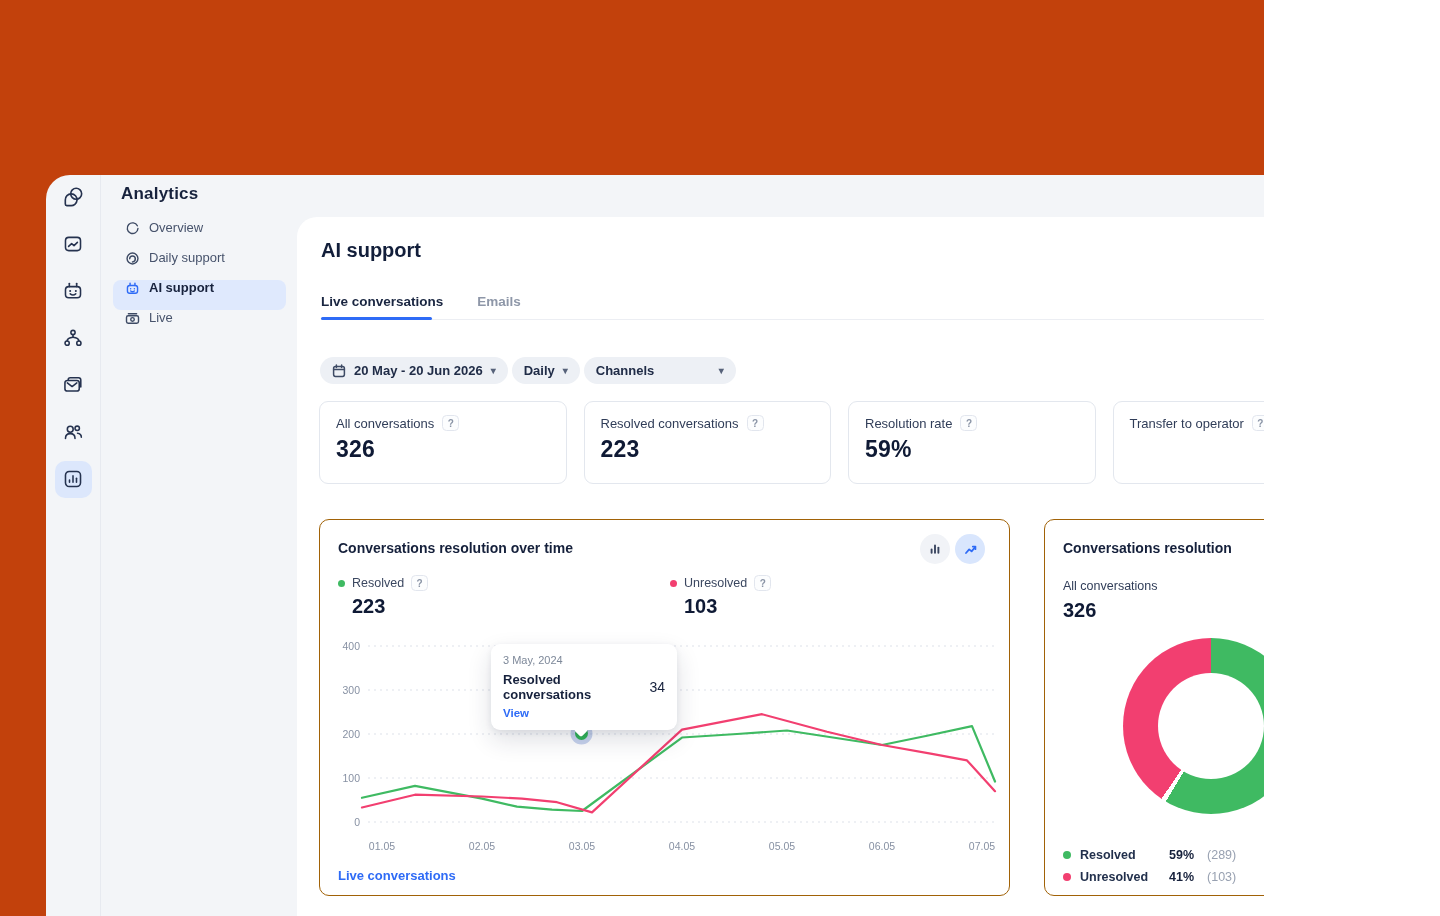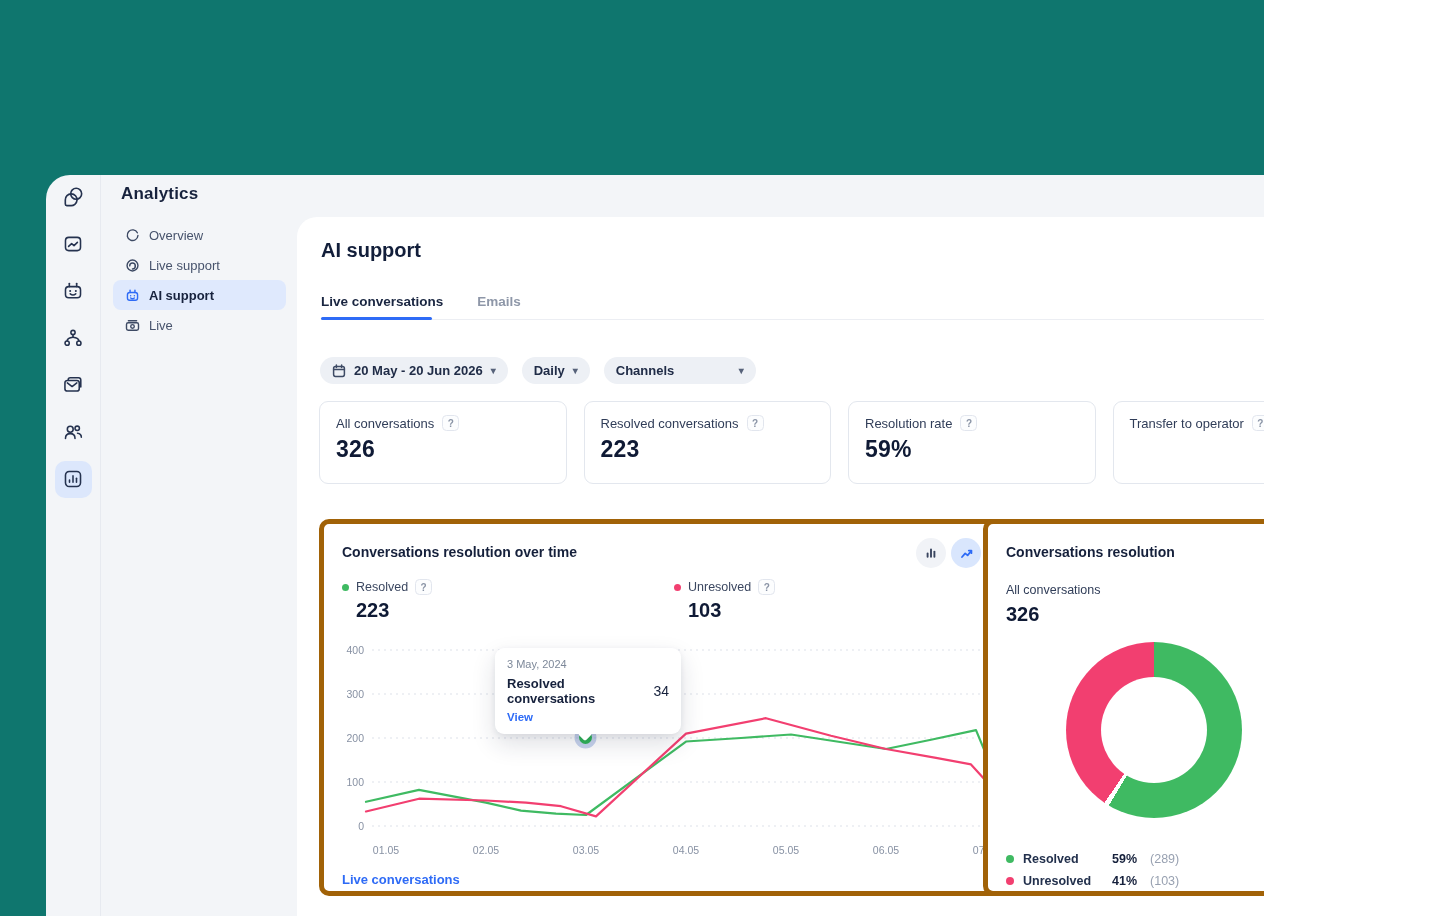--- a/index.html
+++ b/index.html
@@ -1,64 +1,64 @@
 <!DOCTYPE html>
 <html><head>
 <meta charset="utf-8">
 <style>
   *{box-sizing:border-box;margin:0;padding:0}
   html,body{width:1440px;height:916px}
   body{font-family:"Liberation Sans",sans-serif;-webkit-font-smoothing:antialiased}
-  .stage{position:relative;width:1264px;height:916px;background:#0f766e;overflow:hidden}
+  .stage{position:relative;width:1264px;height:916px;background:#c2410c;overflow:hidden}
   .window{position:absolute;left:46px;top:175px;width:1348px;height:741px;background:#f3f5f8;border-radius:24px 24px 0 0;overflow:hidden}
 
   
   .rail{position:absolute;left:0;top:0;width:55px;height:100%;border-right:1px solid #e7eaf0}
   .rail .ric{position:absolute;left:50%;transform:translate(-50%,-50%);display:flex;align-items:center;justify-content:center;cursor:pointer}
   .rail-active-bg{position:absolute;left:9px;top:286px;width:37px;height:37px;background:#dce7fc;border-radius:10px}
   svg.ic{display:block}
   .stroke{fill:none;stroke:#25324f;stroke-width:1.7;stroke-linecap:round;stroke-linejoin:round}
   .fillnavy{fill:#25324f;stroke:none}
   .stroke-blue{fill:none;stroke:#2e6bf6;stroke-width:1.5;stroke-linecap:round;stroke-linejoin:round}
   .fillblue{fill:#2e6bf6;stroke:none}
   .stroke-gray{fill:none;stroke:#3d4a64;stroke-width:1.5;stroke-linecap:round;stroke-linejoin:round}
 
   
   .nav{position:absolute;left:56px;top:0;width:195px;height:100%}
   .nav-title{position:absolute;left:19px;top:9px;font-size:17px;font-weight:700;color:#17223d;letter-spacing:.2px}
   .nav-items{position:absolute;left:11px;top:45px;width:173px}
-  .nav-item{display:flex;align-items:center;gap:9px;height:30px;padding-left:11px;border-radius:8px;font-size:13px;font-weight:500;color:#47536c;cursor:pointer}
+  .nav-item{display:flex;gap:9px;height:30px;padding-left:11px;border-radius:8px;font-size:13px;font-weight:500;color:#47536c;cursor:pointer}
   .nav-item.active{background:#dfe9fd;color:#17223d;font-weight:700}
   .nav-ic{display:flex;width:16px;height:16px;align-items:center;justify-content:center}
 
   
   .main{position:absolute;left:251px;top:42px;width:1085px;height:699px;background:#fff;border-radius:20px 20px 0 0}
   .page-title{position:absolute;left:24px;top:22px;font-size:20px;font-weight:700;color:#121e3a}
   .tabs{position:absolute;left:24px;top:77px;display:flex;gap:34px}
   .tab{font-size:13.5px;font-weight:600;color:#8e97a8;cursor:pointer}
   .tab.active{color:#1a2641}
   .tab-underline{position:absolute;left:24px;top:100px;width:111px;height:3px;background:#2e6bf6;border-radius:2px}
   .tab-divider{position:absolute;left:24px;right:22px;top:102px;height:1px;background:#eceef3}
 
-  .filters{position:absolute;left:23px;top:140px;display:flex;gap:14px}
+  .filters{position:absolute;left:23px;top:140px;display:flex;gap:4px}
   .chip{display:inline-flex;align-items:center;gap:8px;height:27px;padding:0 12px;background:#edf0f5;border-radius:14px;font-size:13px;font-weight:600;color:#202c47;cursor:pointer}
   .chip .caret{font-size:10px;color:#57627a;line-height:1}
   .chip.wide{width:152px;justify-content:space-between}
   .chip .lab-grp{display:inline-flex;align-items:center;gap:8px}
 
   .metrics{position:absolute;left:22px;top:184px;right:22px;display:flex;gap:17px}
   .mcard{flex:1;height:83px;background:#fff;border:1px solid #e3e7ee;border-radius:9px;padding:13px 16px}
   .mlabel-row{display:flex;align-items:center;gap:8px}
   .mlabel{font-size:13px;font-weight:500;color:#303d58}
   .q{display:inline-flex;align-items:center;justify-content:center;width:17px;height:16px;border:1px solid #e2e6ee;border-radius:4.5px;background:#fcfdfe;font-size:10px;font-weight:600;color:#8a94a6;cursor:pointer}
   .mvalue{margin-top:5px;font-size:23px;font-weight:700;color:#0f1a35;letter-spacing:.2px}
 
-  .card{position:absolute;background:#fff;border:5px solid #a16207;border-radius:10px}
+  .card{position:absolute;background:#fff;border:1px solid #a16207;border-radius:10px}
   .line-card{left:22px;top:302px;width:691px;height:377px}
-  .donut-card{left:686px;top:302px;width:334px;height:377px}
+  .donut-card{left:747px;top:302px;width:334px;height:377px}
   .card-title{position:absolute;left:18px;top:20px;font-size:14px;font-weight:700;color:#15203b}
 
   .lc-toggles{position:absolute;right:24px;top:14px;display:flex;gap:5px}
   .tgl{width:30px;height:30px;border-radius:50%;border:none;display:flex;align-items:center;justify-content:center;cursor:pointer}
   .tgl.gray{background:#f1f3f7}
   .tgl.blue{background:#d9e6fd}
 
   .lc-legend{position:absolute;top:55px}
   .lc-legend.left{left:18px}
   .lc-legend.right{left:350px}
@@ -184,21 +184,21 @@
         <div class="nav-item">
           <span class="nav-ic">
             <svg class="ic" width="15" height="15" viewBox="0 0 16 16">
                 <g class="stroke-gray">
                   <circle cx="8" cy="8" r="5.8"></circle>
                   <path d="M5 8.4 a3 3 0 0 1 6 0"></path>
                   <path d="M11 8.4 c0 2.1-1.3 3.3-3.1 3.3"></path>
                 </g>
               </svg>
           </span>
-          <span>Live support</span>
+          <span>Daily support</span>
         </div>
         <div class="nav-item active">
           <span class="nav-ic">
             <svg class="ic" width="15" height="15" viewBox="0 0 16 16">
                 <g class="stroke-blue">
                   <rect x="2.6" y="4.8" width="10.8" height="8.2" rx="2.4"></rect>
                   <line x1="5.4" y1="3.2" x2="5.4" y2="4.8"></line>
                   <line x1="10.6" y1="3.2" x2="10.6" y2="4.8"></line>
                   <path d="M6.1 10.7 c1.1.9 2.7.9 3.8 0"></path>
                 </g>

